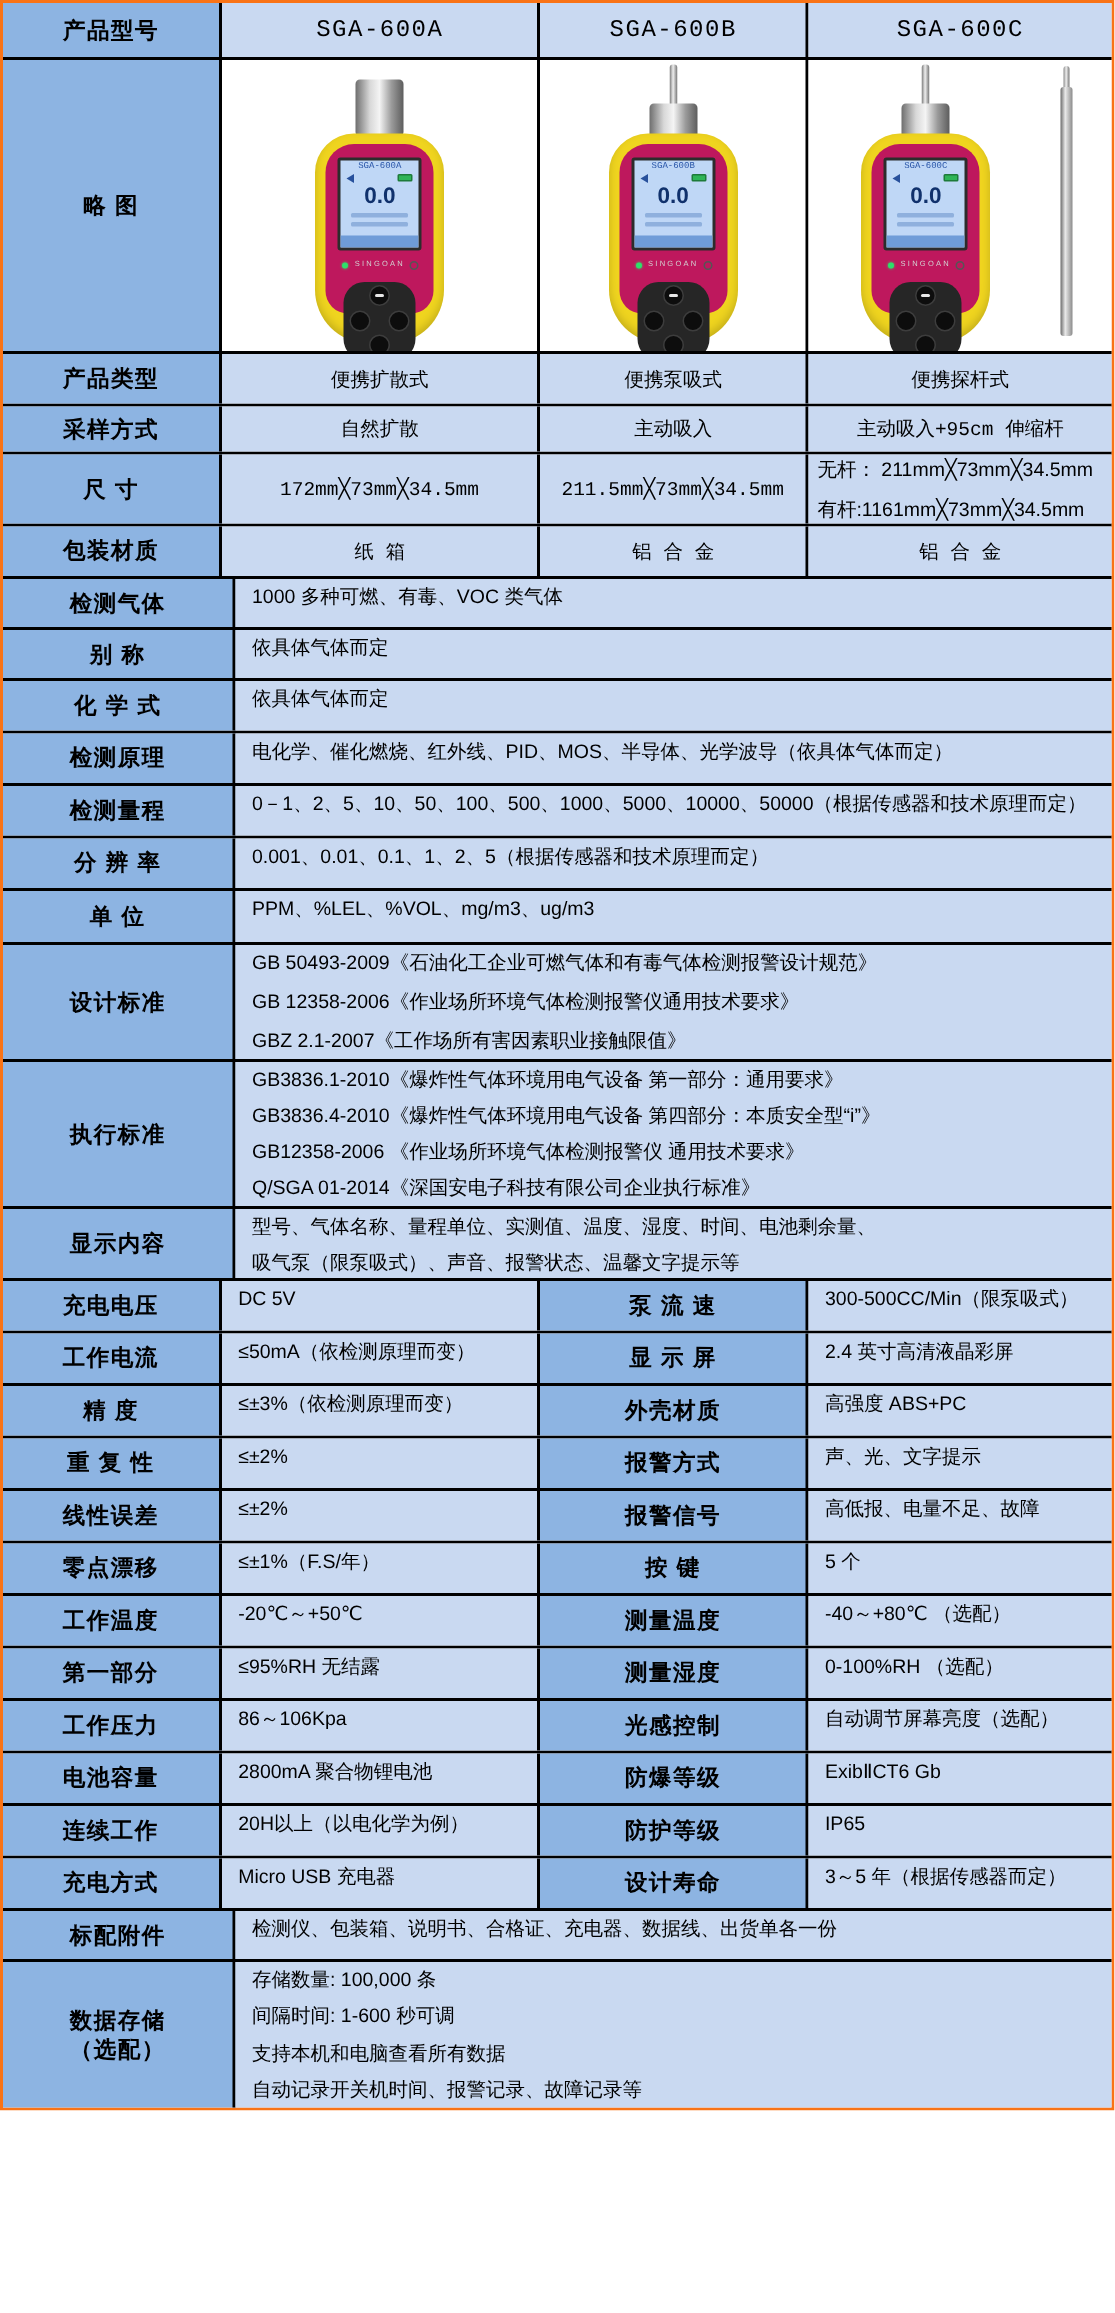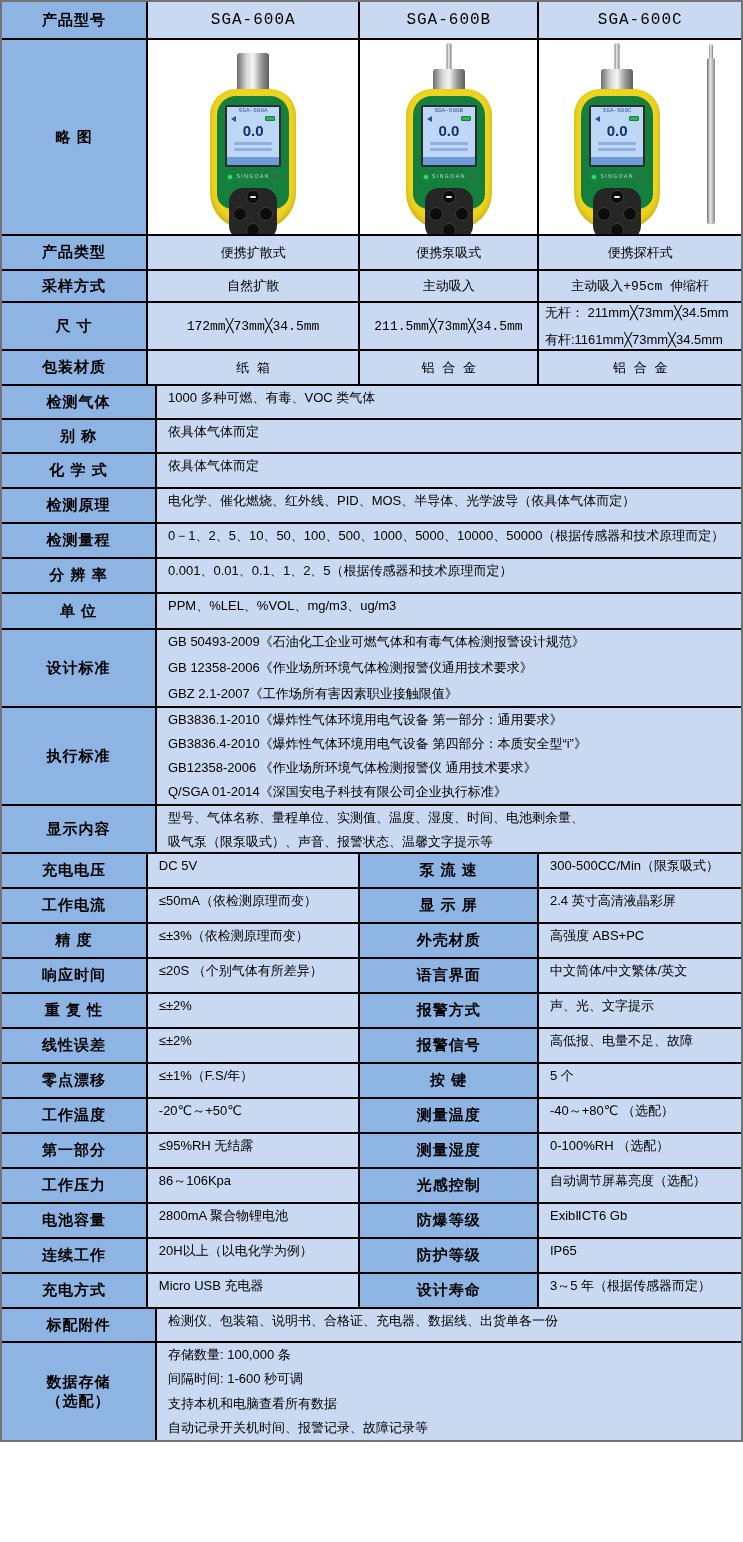--- a/index.html
+++ b/index.html
@@ -1,19 +1,19 @@
 <!DOCTYPE html>
 <html><head>
 <meta charset="utf-8">
 <style>
   * { margin:0; padding:0; box-sizing:border-box; }
   html,body { background:#fff; }
   body { font-family:"Liberation Sans","DejaVu Sans",sans-serif; color:#000; }
   .spec-table {
-    width:743px; border:2px solid #737373; background:#fff;
+    width:743px; border:2px solid #f97316; background:#fff;
   }
   .row { display:flex; border-bottom:2px solid #000; }
   .row:last-child { border-bottom:none; }
   .cell { border-right:2px solid #000; display:flex; flex-direction:column; justify-content:center; overflow:hidden; }
   .cell.last { border-right:none; }
   .c1 { width:155px; }
   .c2 { width:225px; }
   .c3 { width:190px; }
   .c4 { width:214px; }
   .cw { width:584px; }  
@@ -37,21 +37,21 @@
                background:linear-gradient(90deg,#7c7c7c,#eee 45%,#777); border-radius:2px; }
   .dev-cap { position:absolute; left:50%; transform:translateX(-50%); width:32px;
              background:linear-gradient(90deg,#6e6e6e,#d8d8d8 30%,#f4f4f4 50%,#9b9b9b 75%,#5d5d5d);
              border-radius:3px; }
   .cap-tall { top:10px; height:38px; }
   .cap-short { top:26px; height:24px; }
   .dev-body { position:absolute; top:46px; left:5px; right:5px; bottom:0;
               background:#EFD41F; border-radius:26px 26px 36px 36px;
               box-shadow:inset 0 -3px 6px rgba(0,0,0,.18); }
   .dev-panel { position:absolute; top:7px; left:7px; right:7px; bottom:20px;
-               background:#15803d; border-radius:19px 19px 15px 15px; }
+               background:#be185d; border-radius:19px 19px 15px 15px; }
   .dev-screen { position:absolute; top:9px; left:8px; right:8px; height:62px;
                 background:#BFD7F6; border:2px solid #2c2c2c; border-radius:2px; overflow:hidden; }
   .scr-title { font-size:6px; line-height:8px; text-align:center; color:#2a56a8;
                font-family:"Liberation Mono","DejaVu Sans Mono",monospace; }
   .scr-icons { display:flex; justify-content:space-between; align-items:center; height:7px; padding:0 4px; }
   .scr-speaker { width:0; height:0; border-top:3px solid transparent; border-bottom:3px solid transparent;
                  border-right:5px solid #27509c; }
   .scr-batt { width:10px; height:5px; background:#2fb457; border:1px solid #1e7a3a; border-radius:1px; }
   .scr-reading { font-size:15px; line-height:17px; font-weight:bold; color:#10316c; text-align:center; }
   .scr-bar { height:3px; background:#8fb0dd; border-radius:1px; margin:3px 7px 0 7px; }
@@ -380,34 +380,20 @@
       </div>
     <div class="cell c3 label-cell">
         <span>外壳材质</span>
       </div>
     <div class="cell c4 value-cell left last">
         <div class="line">高强度 ABS+PC</div>
       </div>
   </div>
   <div class="row h37">
     <div class="cell c1 label-cell">
-        <span>响应时间</span>
-      </div>
-    <div class="cell c2 value-cell left">
-        <div class="line">≤20S （个别气体有所差异）</div>
-      </div>
-    <div class="cell c3 label-cell">
-        <span>语言界面</span>
-      </div>
-    <div class="cell c4 value-cell left last">
-        <div class="line">中文简体/中文繁体/英文</div>
-      </div>
-  </div>
-  <div class="row h37">
-    <div class="cell c1 label-cell">
         <span>重 复 性</span>
       </div>
     <div class="cell c2 value-cell left">
         <div class="line">≤±2%</div>
       </div>
     <div class="cell c3 label-cell">
         <span>报警方式</span>
       </div>
     <div class="cell c4 value-cell left last">
         <div class="line">声、光、文字提示</div>

